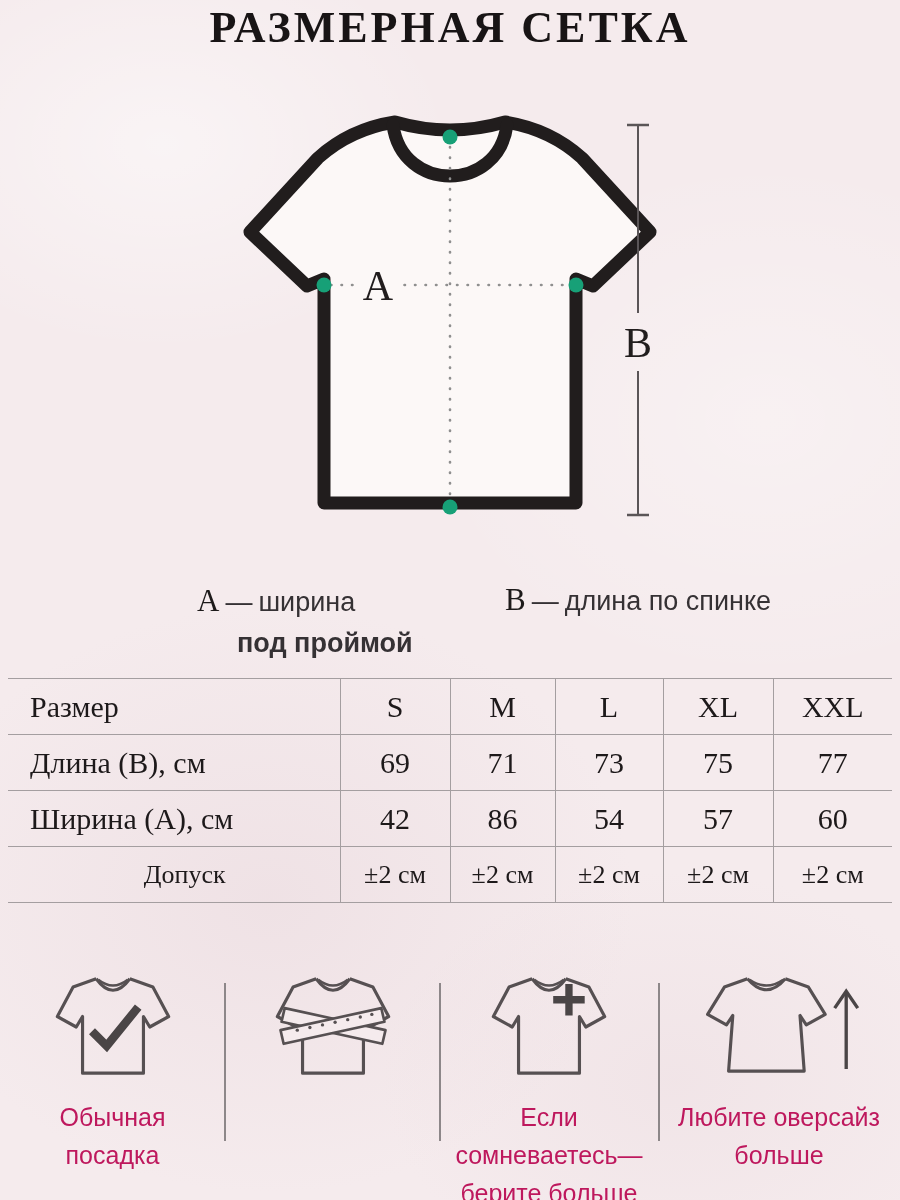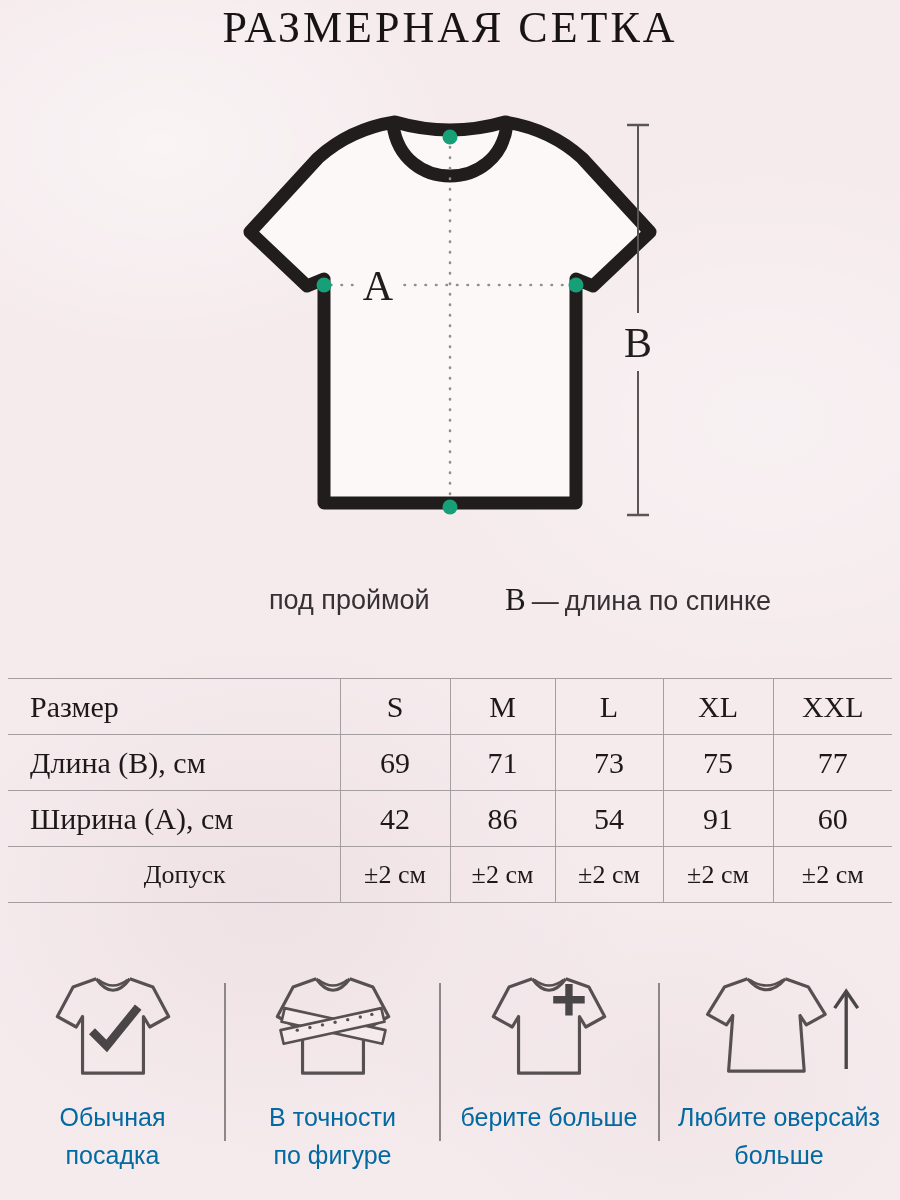--- a/index.html
+++ b/index.html
@@ -12,27 +12,27 @@
       radial-gradient(ellipse 520px 420px at 30% 75%, rgba(228,208,214,.35), rgba(228,208,214,0) 70%),
       radial-gradient(ellipse 420px 300px at 75% 90%, rgba(231,213,218,.30), rgba(231,213,218,0) 70%);
     font-family:"Liberation Sans", sans-serif;
     color:#211d1e;
   }
   .abs{position:absolute;}
   
   .title{
     top:2px;left:0;width:900px;text-align:center;
     font-family:"Liberation Serif", serif;
-    font-size:44px;letter-spacing:3px;color:#181415;font-weight:400;
+    font-size:44px;letter-spacing:3px;color:#181415;font-weight:700;
   }
   
   .legend-a{top:580px;left:197px;font-size:27px;color:#353134;line-height:41px;}
   .legend-b{top:582px;left:505px;font-size:27px;color:#353134;}
   .legend-letter{font-family:"Liberation Serif", serif;font-size:31px;color:#1d1a1a;}
-  .legend-line2{margin-left:72px;}
+  .legend-line2{margin-left:40px;font-weight:bold;}
   .legend-dash{margin:0 6px;}
   
   table.size-table{
     position:absolute;top:678px;left:8px;width:884px;
     border-collapse:collapse;table-layout:fixed;
     font-family:"Liberation Serif", serif;color:#1d191a;
   }
   .size-table col.c0{width:332px;}
   .size-table col.c1{width:110px;}
   .size-table col.c2{width:105px;}
@@ -47,21 +47,21 @@
     margin-top:20px;
   }
   .size-table tr:first-child td{border-top:1.5px solid #a49ea0;}
   .size-table td:first-child{text-align:left;padding-left:22px;}
   .size-table td + td{border-left:1.5px solid #a49ea0;}
   .size-table tr.tolerance td{font-size:26px;text-align:center;}
   
   .fit-guide{top:958px;left:0;width:900px;display:grid;grid-template-columns:225px 215px 218px 242px;}
   .fit-item{display:flex;flex-direction:column;align-items:center;}
   .fit-icon{height:138px;display:flex;align-items:flex-start;justify-content:center;padding-top:6px;}
-  .fit-caption{text-align:center;font-size:25px;line-height:38px;color:#0369a1;margin-top:-4px;}
+  .fit-caption{text-align:center;font-size:25px;line-height:38px;color:#be185d;margin-top:-4px;}
   .divider{position:absolute;top:983px;width:1.5px;height:158px;background:#8d8789;}
   .d1{left:224px;} .d2{left:439px;} .d3{left:658px;}
 </style>
 </head>
 <body>
 
 <div class="abs title">РАЗМЕРНАЯ СЕТКА</div>
 
 <svg class="abs" style="left:230px;top:95px;" width="440" height="440" viewBox="0 0 440 440">
 
@@ -84,20 +84,23 @@
   <g stroke="#5a5557">
     <path d="M397 30 H419" stroke-width="2.5"></path>
     <path d="M397 420 H419" stroke-width="2.5"></path>
     <path d="M408 30 V218" stroke-width="2"></path>
     <path d="M408 276 V420" stroke-width="2"></path>
   </g>
   <text x="408" y="262" text-anchor="middle" font-family="Liberation Serif, serif" font-size="42" fill="#211d1d">B</text>
 </svg>
 
 <div class="abs legend-a">
+  <div>
+    <span class="legend-letter">A</span><span class="legend-dash">—</span><span>ширина</span>
+  </div>
   <div class="legend-line2">под проймой</div>
 </div>
 
 <div class="abs legend-b">
   <span class="legend-letter">B</span><span class="legend-dash">—</span><span>длина по спинке</span>
 </div>
 
 <table class="size-table">
   <colgroup>
     <col class="c0">
@@ -122,21 +125,21 @@
     <td>71</td>
     <td>73</td>
     <td>75</td>
     <td>77</td>
   </tr>
   <tr>
     <td>Ширина (A), см</td>
     <td>42</td>
     <td>86</td>
     <td>54</td>
-    <td>91</td>
+    <td>57</td>
     <td>60</td>
   </tr>
   <tr class="tolerance">
     <td>Допуск</td>
     <td>±2 см</td>
     <td>±2 см</td>
     <td>±2 см</td>
     <td>±2 см</td>
     <td>±2 см</td>
   </tr>
@@ -172,36 +175,33 @@
           <circle cx="26" cy="63" r="1.6"></circle>
             <circle cx="38" cy="60.5" r="1.6"></circle>
             <circle cx="50" cy="58" r="1.6"></circle>
           <circle cx="62" cy="55.5" r="1.6"></circle>
             <circle cx="74" cy="53" r="1.6"></circle>
             <circle cx="86" cy="50.5" r="1.6"></circle>
           <circle cx="97" cy="48" r="1.6"></circle>
         </g>
       </svg>
     </div>
-    <div class="fit-caption">
-      <div>В точности</div>
-      <div>по фигуре</div>
-    </div>
   </div>
 
   <div class="fit-item">
     <div class="fit-icon">
       <svg width="126" height="126" viewBox="0 0 120 120">
         <path d="M44 14 L22 22 L7 50 L25 60 L31 50 L31 104 L89 104 L89 50 L95 60 L113 50 L98 22 L76 14" fill="none" stroke="#565052" stroke-width="3" stroke-linejoin="round"></path>
         <path d="M44 14 Q60 36 76 14" fill="none" stroke="#565052" stroke-width="3"></path>
         <path d="M46 15 Q60 26 74 15" fill="none" stroke="#565052" stroke-width="2.4"></path>
         <path d="M64 34 H94 M79 19 V49" fill="none" stroke="#4a4546" stroke-width="7"></path>
       </svg>
     </div>
     <div class="fit-caption">
+      <div>Если сомневаетесь—</div>
       <div>берите больше</div>
 
     </div>
   </div>
 
   <div class="fit-item">
     <div class="fit-icon">
       <svg width="182" height="126" viewBox="0 0 156 120">
         <path d="M48 14 L26 22 L10 48 L28 58 L34 49 L30 102 L102 102 L98 49 L104 58 L122 48 L106 22 L84 14" fill="none" stroke="#565052" stroke-width="3" stroke-linejoin="round"></path>
         <path d="M48 14 Q66 35 84 14" fill="none" stroke="#565052" stroke-width="3"></path>

